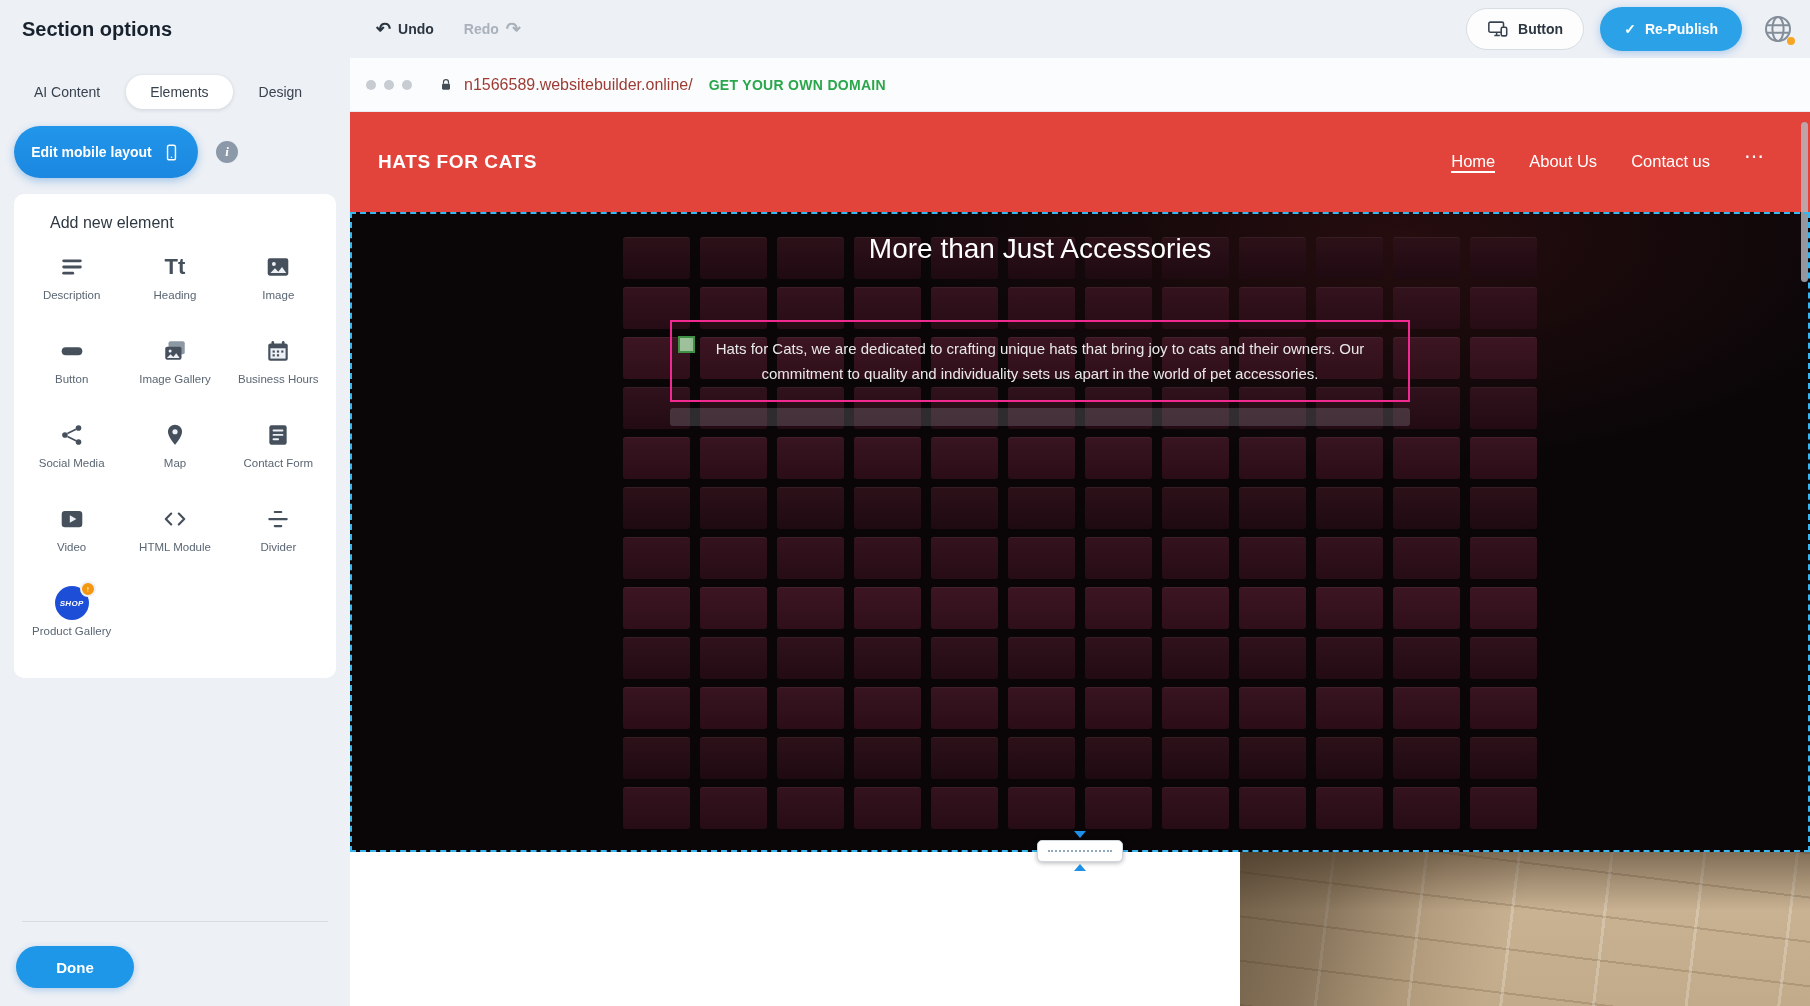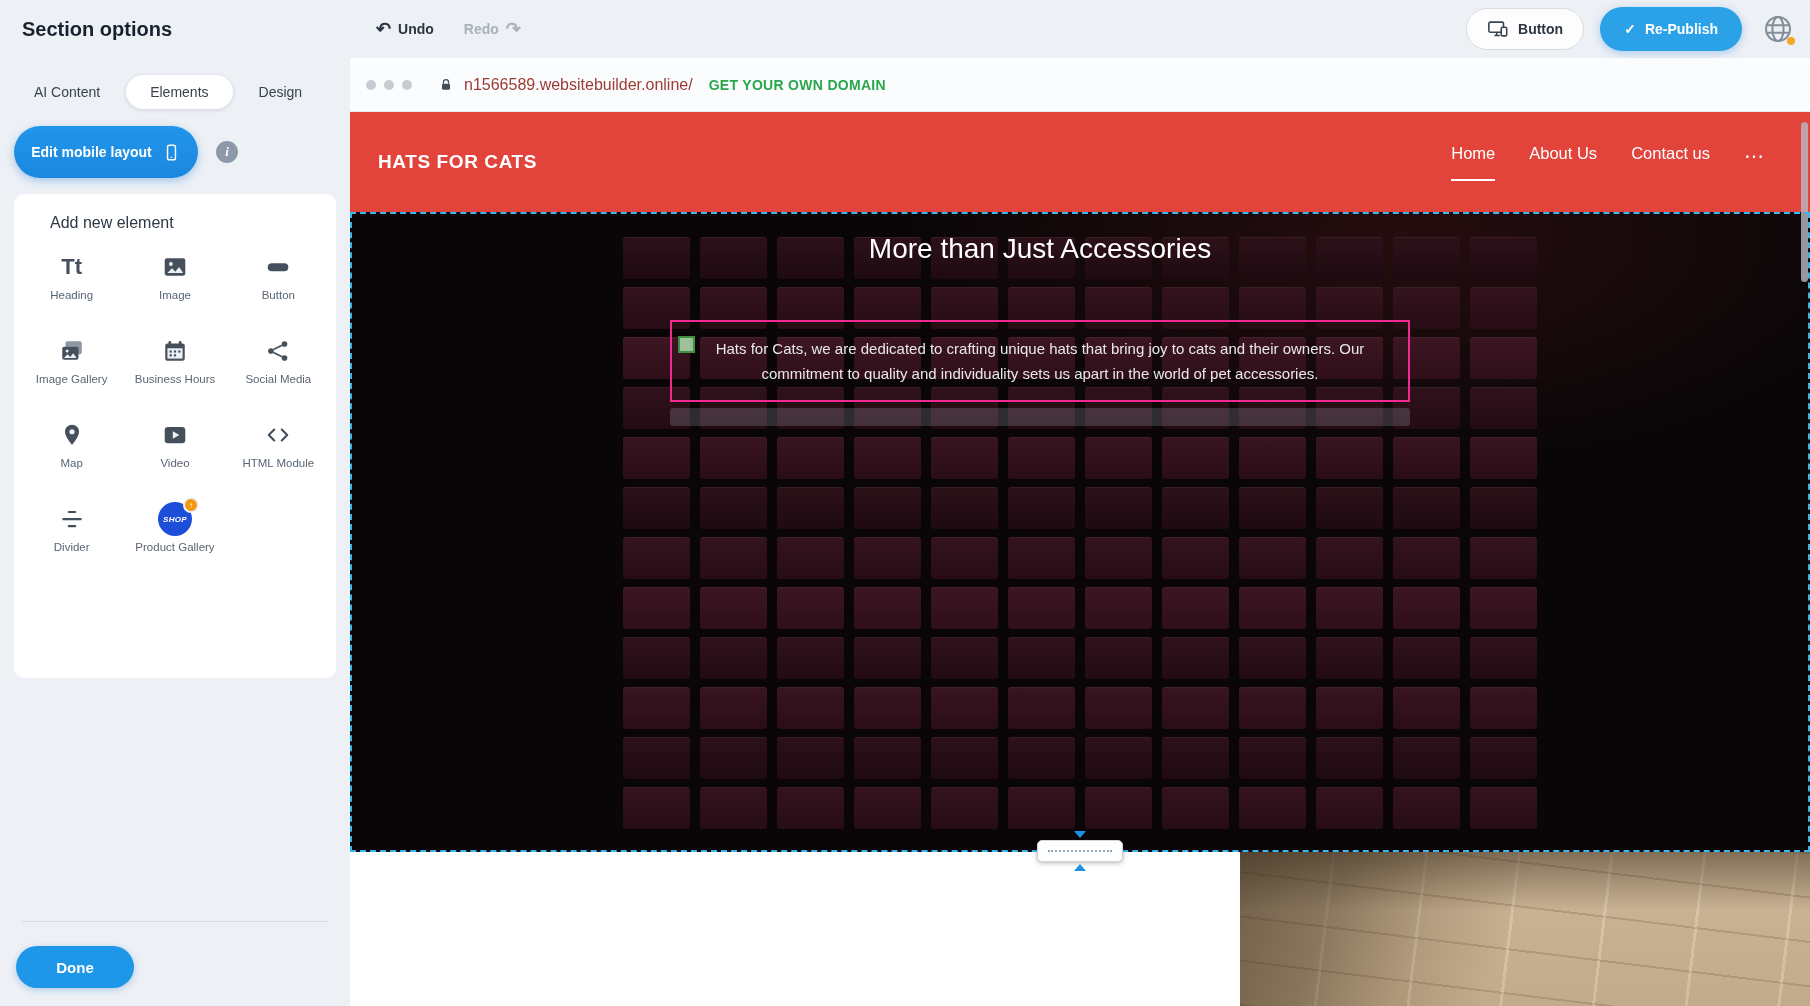--- a/index.html
+++ b/index.html
@@ -85,21 +85,21 @@
   .url { font-size:16px; color:#9c3c34; text-decoration:none; }
   .domain-cta { margin-left:16px; font-size:14px; font-weight:700; color:#2aa64b;
     letter-spacing:.3px; text-decoration:none; cursor:pointer; }
 
   .site-header { height:100px; background:#e2443c; display:flex; align-items:center;
     padding:0 44px 0 28px; }
   .logo { color:#fff; font-size:19px; font-weight:800; letter-spacing:.6px; margin-right:auto;
     cursor:pointer; }
   .site-nav { display:flex; align-items:center; gap:34px; }
   .nav-item { color:#fff; font-size:16.5px; text-decoration:none; cursor:pointer;
-    padding-bottom:16px; border-bottom:2px solid transparent; }
+    padding-bottom:0; border-bottom:2px solid transparent; }
   .nav-item.active { border-bottom:2px solid #fff; }
   .nav-item.more { font-size:20px; letter-spacing:2px; padding-bottom:10px; }
 
   .hero { position:relative; height:640px;
     background:radial-gradient(ellipse 700px 320px at 72% 4%, rgba(150,40,40,.20), rgba(0,0,0,0) 70%), #0a0608; }
   .selection-frame { position:absolute; inset:0; border:2px dashed #38b6f0; pointer-events:none;
     z-index:4; }
   .tile-grid { position:absolute; top:25px; left:50%; transform:translateX(-50%);
     display:grid; grid-template-columns:repeat(12,67px); grid-auto-rows:42px;
     column-gap:10px; row-gap:8px; }
@@ -200,20 +200,32 @@
         </span>
       </button>
       <span class="info-icon">i</span>
     </div>
 
     <div class="card add-card">
       <div class="add-heading">Add new element</div>
       <div class="el-grid">
           <div class="el-item">
             <span class="el-icon">
+              <svg viewBox="0 0 24 24">
+                <g fill="#46505c">
+                  <rect x="3" y="5" width="18" height="2.6" rx="1.3"></rect>
+                  <rect x="3" y="10.7" width="18" height="2.6" rx="1.3"></rect>
+                  <rect x="3" y="16.4" width="11" height="2.6" rx="1.3"></rect>
+                </g>
+              </svg>
+            </span>
+            <span class="el-label">Description</span>
+          </div>
+          <div class="el-item">
+            <span class="el-icon">
               <span class="tt-glyph">Tt</span>
             </span>
             <span class="el-label">Heading</span>
           </div>
           <div class="el-item">
             <span class="el-icon">
               <svg viewBox="0 0 24 24">
                 <rect x="2.5" y="4" width="19" height="16" rx="2" fill="#46505c"></rect>
                 <circle cx="8.2" cy="9.2" r="1.8" fill="#edf0f5"></circle>
                 <path d="M5 17.5l4.2-4.4 3.1 3.2 3.4-4.2 3.9 5.4z" fill="#edf0f5"></path>
@@ -270,20 +282,33 @@
             <span class="el-label">Social Media</span>
           </div>
           <div class="el-item">
             <span class="el-icon">
               <svg viewBox="0 0 24 24">
                 <path d="M12 2.5c-3.6 0-6.5 2.9-6.5 6.5 0 4.9 6.5 12 6.5 12s6.5-7.1 6.5-12c0-3.6-2.9-6.5-6.5-6.5z" fill="#46505c"></path>
                 <circle cx="12" cy="9" r="2.4" fill="#edf0f5"></circle>
               </svg>
             </span>
             <span class="el-label">Map</span>
+          </div>
+          <div class="el-item">
+            <span class="el-icon">
+              <svg viewBox="0 0 24 24">
+                <rect x="4" y="3" width="16" height="18" rx="2" fill="#46505c"></rect>
+                <g fill="#edf0f5">
+                  <rect x="7" y="7" width="10" height="1.8" rx=".9"></rect>
+                  <rect x="7" y="11" width="10" height="1.8" rx=".9"></rect>
+                  <rect x="7" y="15" width="6" height="1.8" rx=".9"></rect>
+                </g>
+              </svg>
+            </span>
+            <span class="el-label">Contact Form</span>
           </div>
           <div class="el-item">
             <span class="el-icon">
               <svg viewBox="0 0 24 24">
                 <rect x="2.5" y="4.5" width="19" height="15" rx="3" fill="#46505c"></rect>
                 <path d="M10 8.5l6 3.5-6 3.5z" fill="#edf0f5"></path>
               </svg>
             </span>
             <span class="el-label">Video</span>
           </div>

